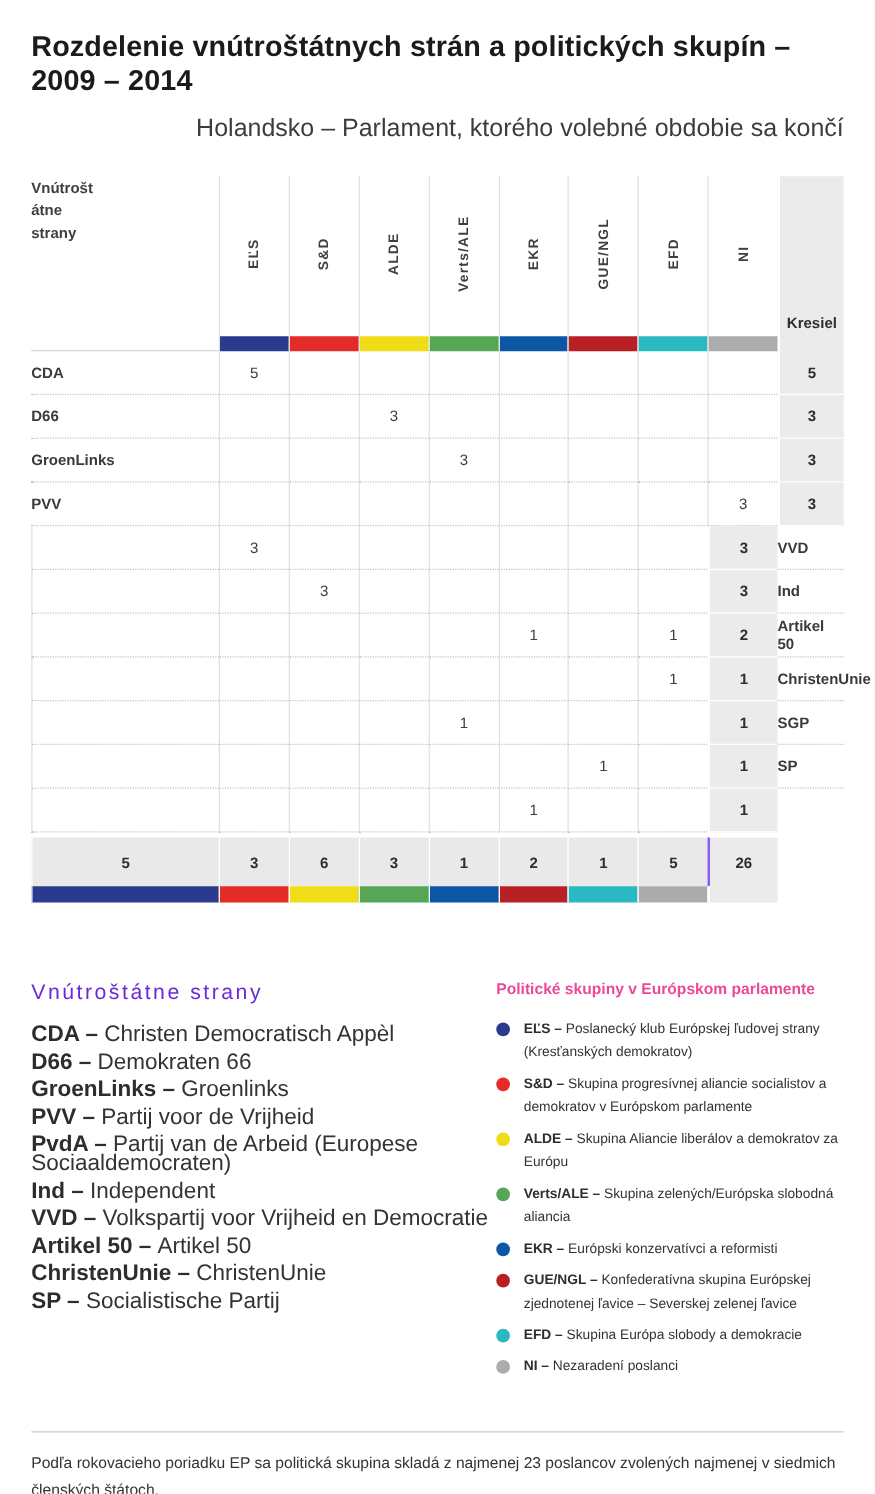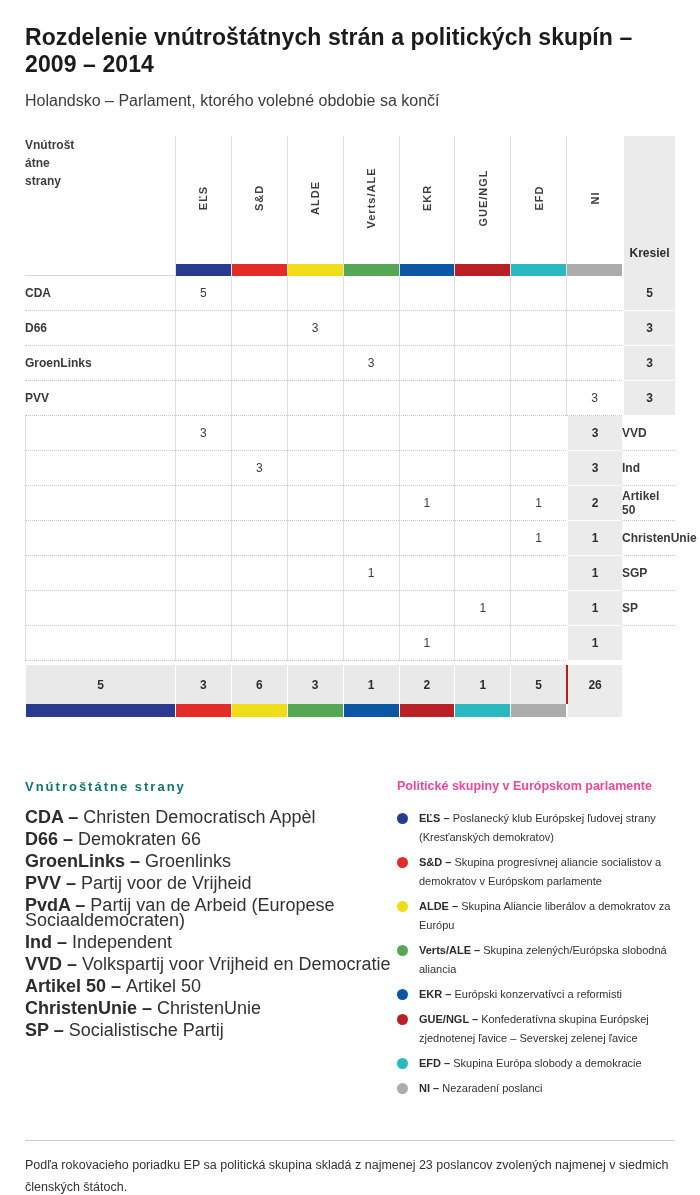--- a/index.html
+++ b/index.html
@@ -7,21 +7,21 @@
   body {
     width: 700px; height: 1195px; overflow: hidden;
     background: #ffffff;
     font-family: "Liberation Sans", sans-serif;
     color: #3d3d3d;
   }
   .page { padding: 16px 25px 0; width: 700px; height: 1195px; }
 
   
   .title { font-size: 23px; font-weight: 700; color: #1b1b1b; margin: 8px 0 0; letter-spacing: .1px; }
-  .subtitle { font-size: 16px; font-weight: 400; color: #3c3c3c; margin: 14px 0 0; }
+  .subtitle { font-size: 20px; font-weight: 400; color: #3c3c3c; margin: 14px 0 0; text-align: right; }
 
   
   .seats-table { margin-top: 26px; display: grid; grid-template-columns: 150px repeat(8, 1fr) 53px; width: 650px; }
   .cell { min-width: 0; }
   .corner {
     height: 140px; display: flex; flex-direction: column; justify-content: flex-start;
     padding-bottom: 20px; border-bottom: 1px solid #d8d8d8;
     font-weight: 700; font-size: 12px; line-height: 18px; color: #3f3f3f;
   }
   .col-head { height: 140px; position: relative; border-left: 1px solid #e0e0e0; }
@@ -51,32 +51,32 @@
     font-weight: 700; font-size: 12px; color: #2e2e2e;
   }
   .total-spacer { height: 39px; }
   .total-val {
     height: 39px; display: flex; align-items: center; justify-content: center;
     background: #e9e9e9; border-left: 1px solid #fff;
     font-weight: 700; font-size: 12px; color: #2e2e2e;
   }
   .kresiel-total {
     height: 39px; display: flex; align-items: center; justify-content: center;
-    background: #ebebeb; border-left: 2px solid #b91c1c;
+    background: #ebebeb; border-left: 2px solid #8b5cf6;
     font-weight: 700; font-size: 12px; color: #2e2e2e;
   }
   .bar-spacer { height: 13px; }
   .bar-cell { height: 13px; border-left: 1px solid #fff; }
   .kresiel-bar { height: 13px; background: #ebebeb; border-left: 2px solid #fff; }
 
   
   .legends { display: flex; margin-top: 62px; width: 650px; }
   .legend-parties { width: 372px; flex: 0 0 372px; }
   .legend-parties h3 {
-    margin: 0 0 16px; font-size: 13px; font-weight: 700; letter-spacing: 2px; color: #0f766e;
+    margin: 0 0 16px; font-size: 17px; font-weight: 400; letter-spacing: 2px; color: #6d28d9;
   }
   .legend-parties ul { list-style: none; margin: 0; padding: 0; }
   .legend-parties li { font-size: 18px; line-height: 15px; margin-bottom: 7px; color: #333; }
   .legend-parties li b { color: #2d2d2d; }
 
   .legend-groups { flex: 1; }
   .legend-groups h3 { margin: 0 0 16px; font-size: 12.5px; font-weight: 700; color: #ec4899; }
   .legend-groups ul { list-style: none; margin: 0; padding: 0; }
   .legend-groups li { display: flex; font-size: 11px; line-height: 19px; margin-bottom: 6px; color: #333; }
   .legend-groups li b { color: #2d2d2d; }

